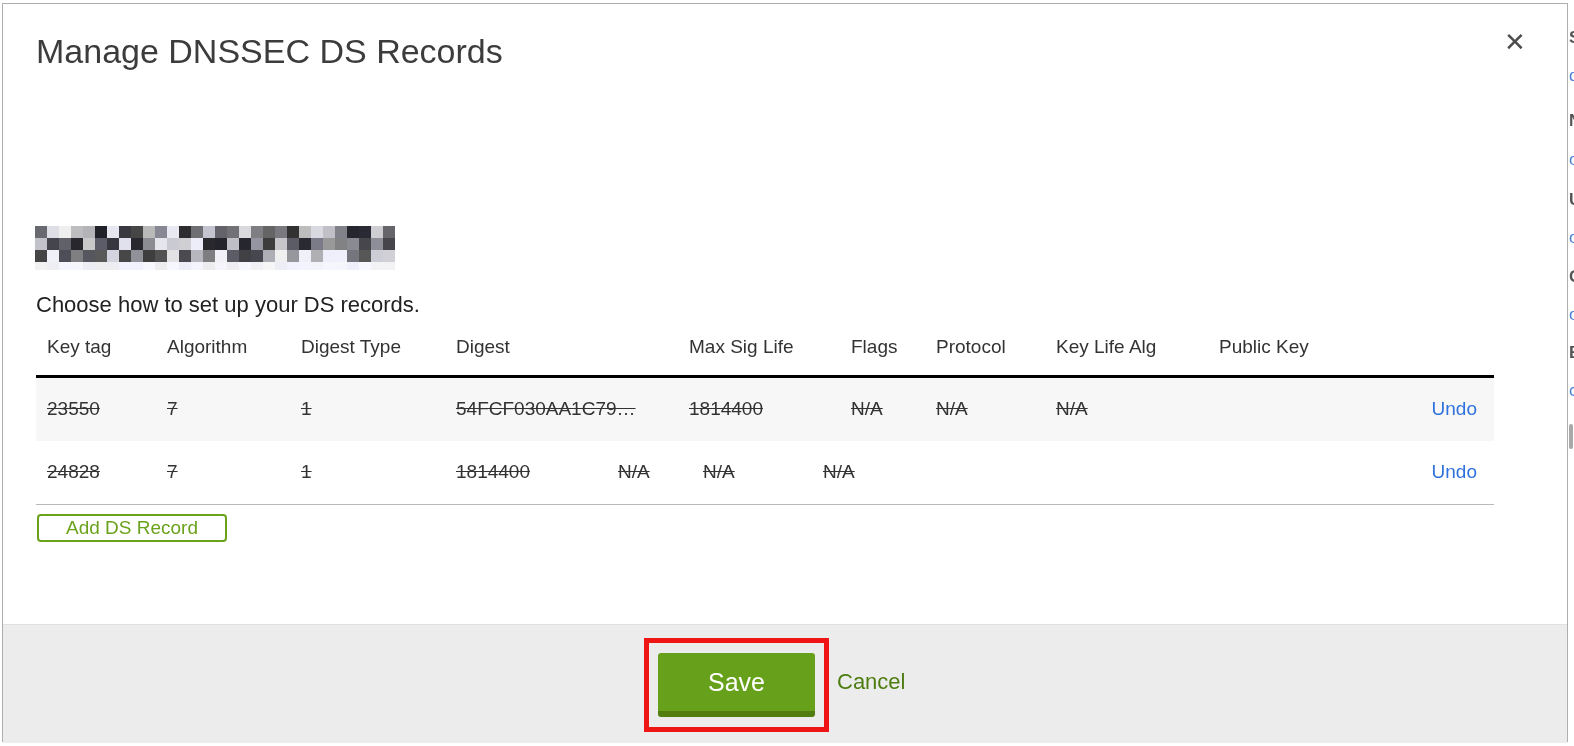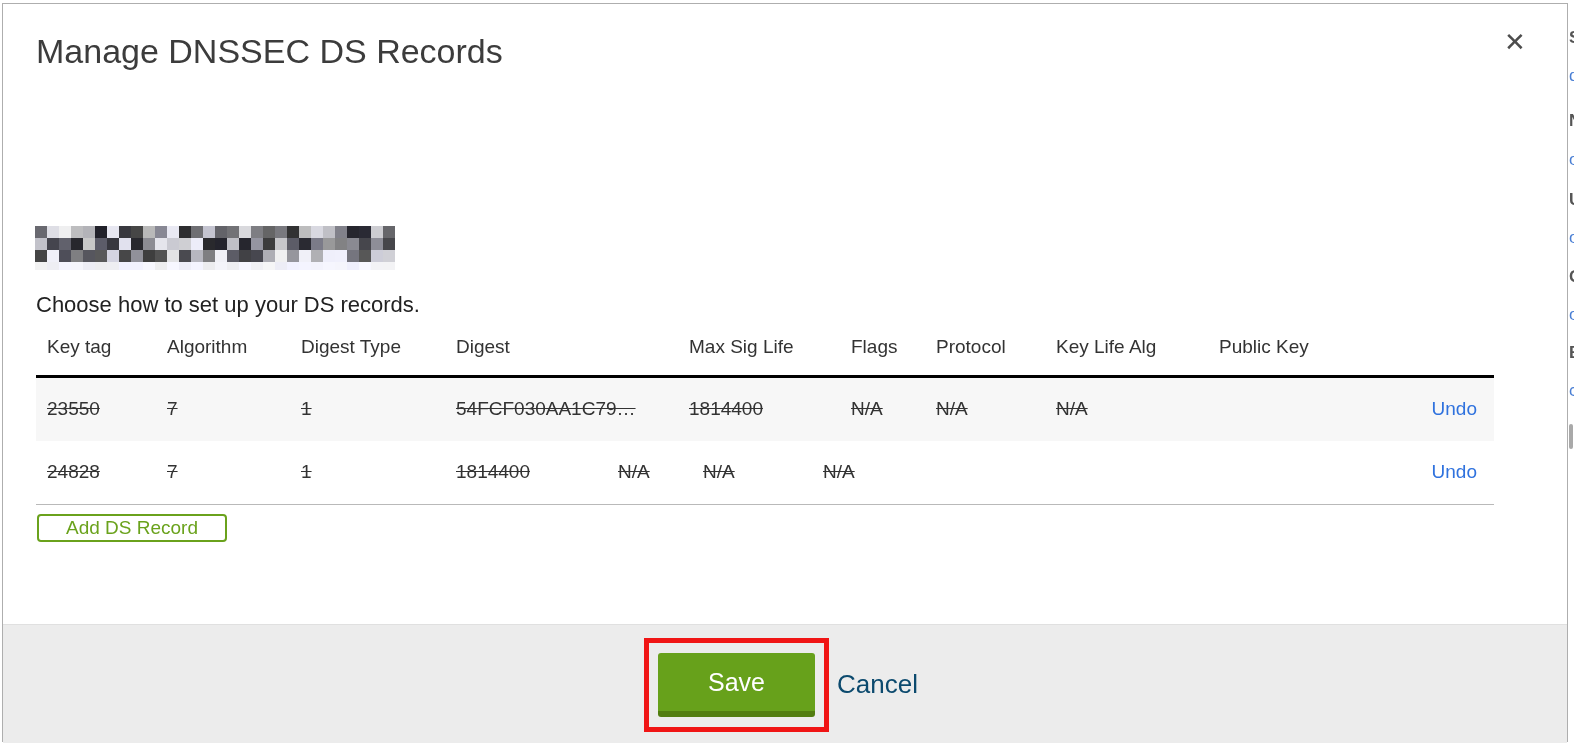--- a/index.html
+++ b/index.html
@@ -44,22 +44,22 @@
 
   
   .footer { position:absolute; left:0; top:620px; width:100%; height:119px;
             background:#ececec; border-top:1px solid #e0e0e0; }
   .red-annotation { position:absolute; left:641px; top:13px; width:185px; height:94px;
                     border:5px solid #f01515; }
   .save-btn { position:absolute; left:9px; top:10px; width:157px; height:64px;
               background:#67a11b; border:none; border-bottom:6px solid #527d10;
               border-radius:3px; color:#ffffff; font-size:25px; font-family:inherit;
               cursor:pointer; }
-  .cancel-link { position:absolute; left:834px; top:44px; font-size:26px;
-                 color:#0c4a6e; cursor:pointer; text-decoration:none; }
+  .cancel-link { position:absolute; left:834px; top:44px; font-size:22px;
+                 color:#4d7c0f; cursor:pointer; text-decoration:none; }
 
   
   .bg-strip { position:absolute; left:1569px; top:0; width:5px; height:746px;
               background:#ffffff; overflow:hidden; }
   .bg-strip span { position:absolute; left:0; font-size:17px; white-space:nowrap; }
   .scroll-thumb { position:absolute; left:1569px; top:424px; width:4px; height:25px;
                   background:#a9a9a9; border-radius:2px; }
 </style>
 </head>
 <body>

